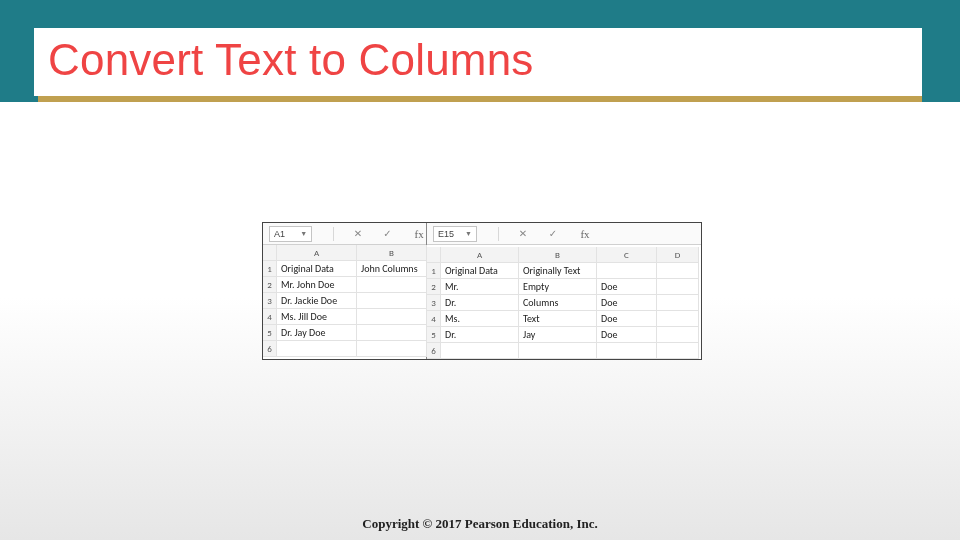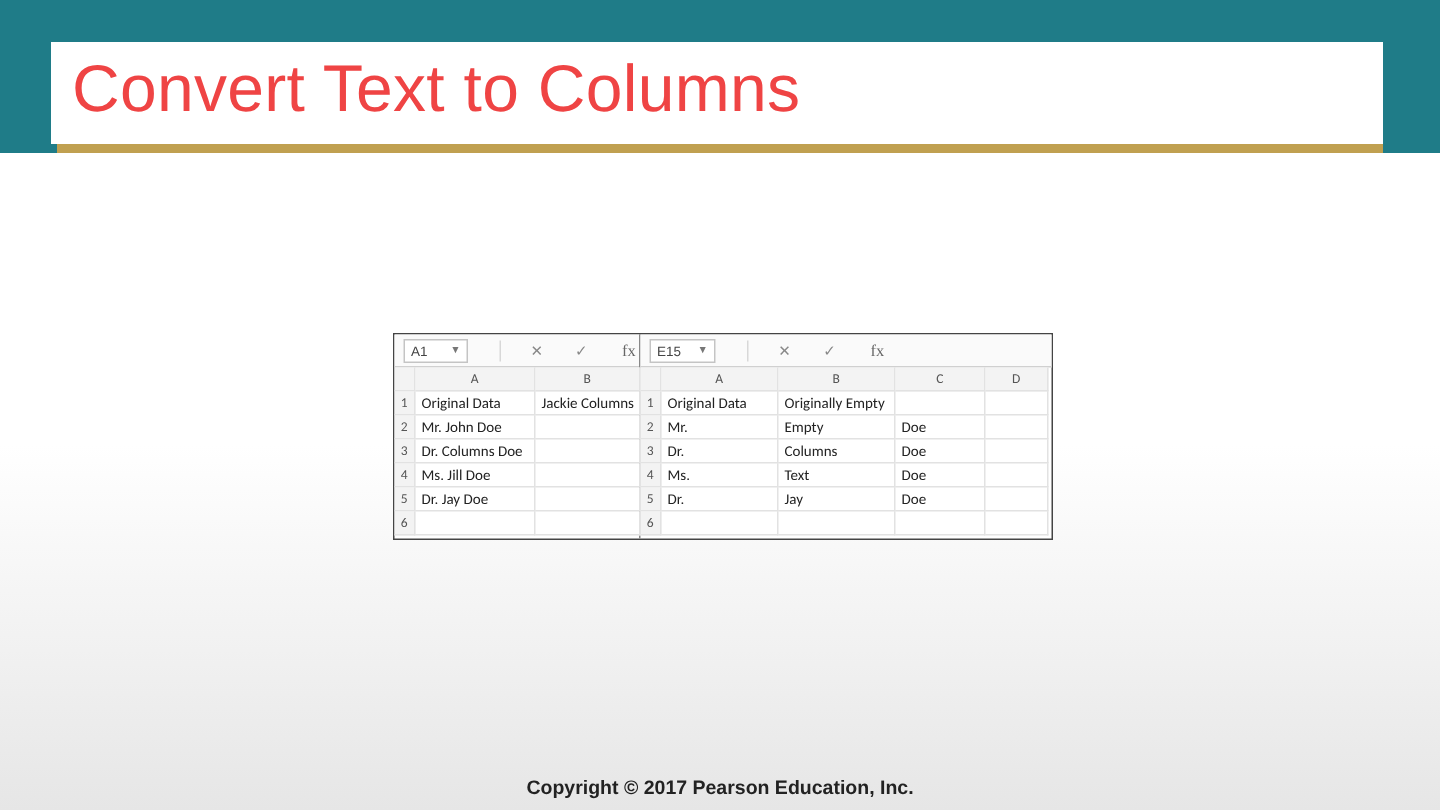--- a/index.html
+++ b/index.html
@@ -46,21 +46,21 @@
     background: #fff;
     display: flex;
   }
   .pane {
     display: flex;
     flex-direction: column;
     font-size: 10px;
     color: #333;
   }
   .pane-left { width: 164px; border-right: 1px solid #888; }
-  .pane-right { flex: 1; }
+  .pane-right { flex: 1; justify-content: space-between; }
 
   .fbar {
     height: 22px;
     display: flex;
     align-items: center;
     border-bottom: 1px solid #d0d0d0;
     background: #fafafa;
     gap: 16px;
   }
   .nbox {
@@ -123,21 +123,21 @@
   .corner { background: #f3f3f3; }
 
   .footer {
     position: absolute;
     bottom: 8px;
     left: 0; right: 0;
     text-align: center;
     font-size: 13px;
     font-weight: 700;
     color: #222;
-    font-family: Liberation Sans, sans-serif;
+    font-family: Liberation Serif, serif;
   }
 </style>
 </head>
 <body>
 
 <div class="header-band"></div>
 <div class="title">Convert Text to Columns</div>
 <div class="gold-rule"></div>
 
 <div class="tables-wrap">
@@ -153,28 +153,28 @@
       <span class="ficon">✓</span>
       <span class="ficon fx">fx</span>
     </div>
     <div class="grid">
       <div class="cell corner"></div>
       <div class="cell colhead">A</div>
       <div class="cell colhead">B</div>
 
       <div class="cell rowhead">1</div>
       <div class="cell">Original Data</div>
-      <div class="cell">Jackie Columns</div>
+      <div class="cell">John Columns</div>
 
       <div class="cell rowhead">2</div>
       <div class="cell">Mr. John Doe</div>
       <div class="cell"></div>
 
       <div class="cell rowhead">3</div>
-      <div class="cell">Dr. Columns Doe</div>
+      <div class="cell">Dr. Jackie Doe</div>
       <div class="cell"></div>
 
       <div class="cell rowhead">4</div>
       <div class="cell">Ms. Jill Doe</div>
       <div class="cell"></div>
 
       <div class="cell rowhead">5</div>
       <div class="cell">Dr. Jay Doe</div>
       <div class="cell"></div>
 
@@ -197,21 +197,21 @@
     </div>
     <div class="grid">
       <div class="cell corner"></div>
       <div class="cell colhead">A</div>
       <div class="cell colhead">B</div>
       <div class="cell colhead">C</div>
       <div class="cell colhead">D</div>
 
       <div class="cell rowhead">1</div>
       <div class="cell">Original Data</div>
-      <div class="cell">Originally Empty</div>
+      <div class="cell">Originally Text</div>
       <div class="cell"></div>
       <div class="cell"></div>
 
       <div class="cell rowhead">2</div>
       <div class="cell">Mr.</div>
       <div class="cell">Empty</div>
       <div class="cell">Doe</div>
       <div class="cell"></div>
 
       <div class="cell rowhead">3</div>

